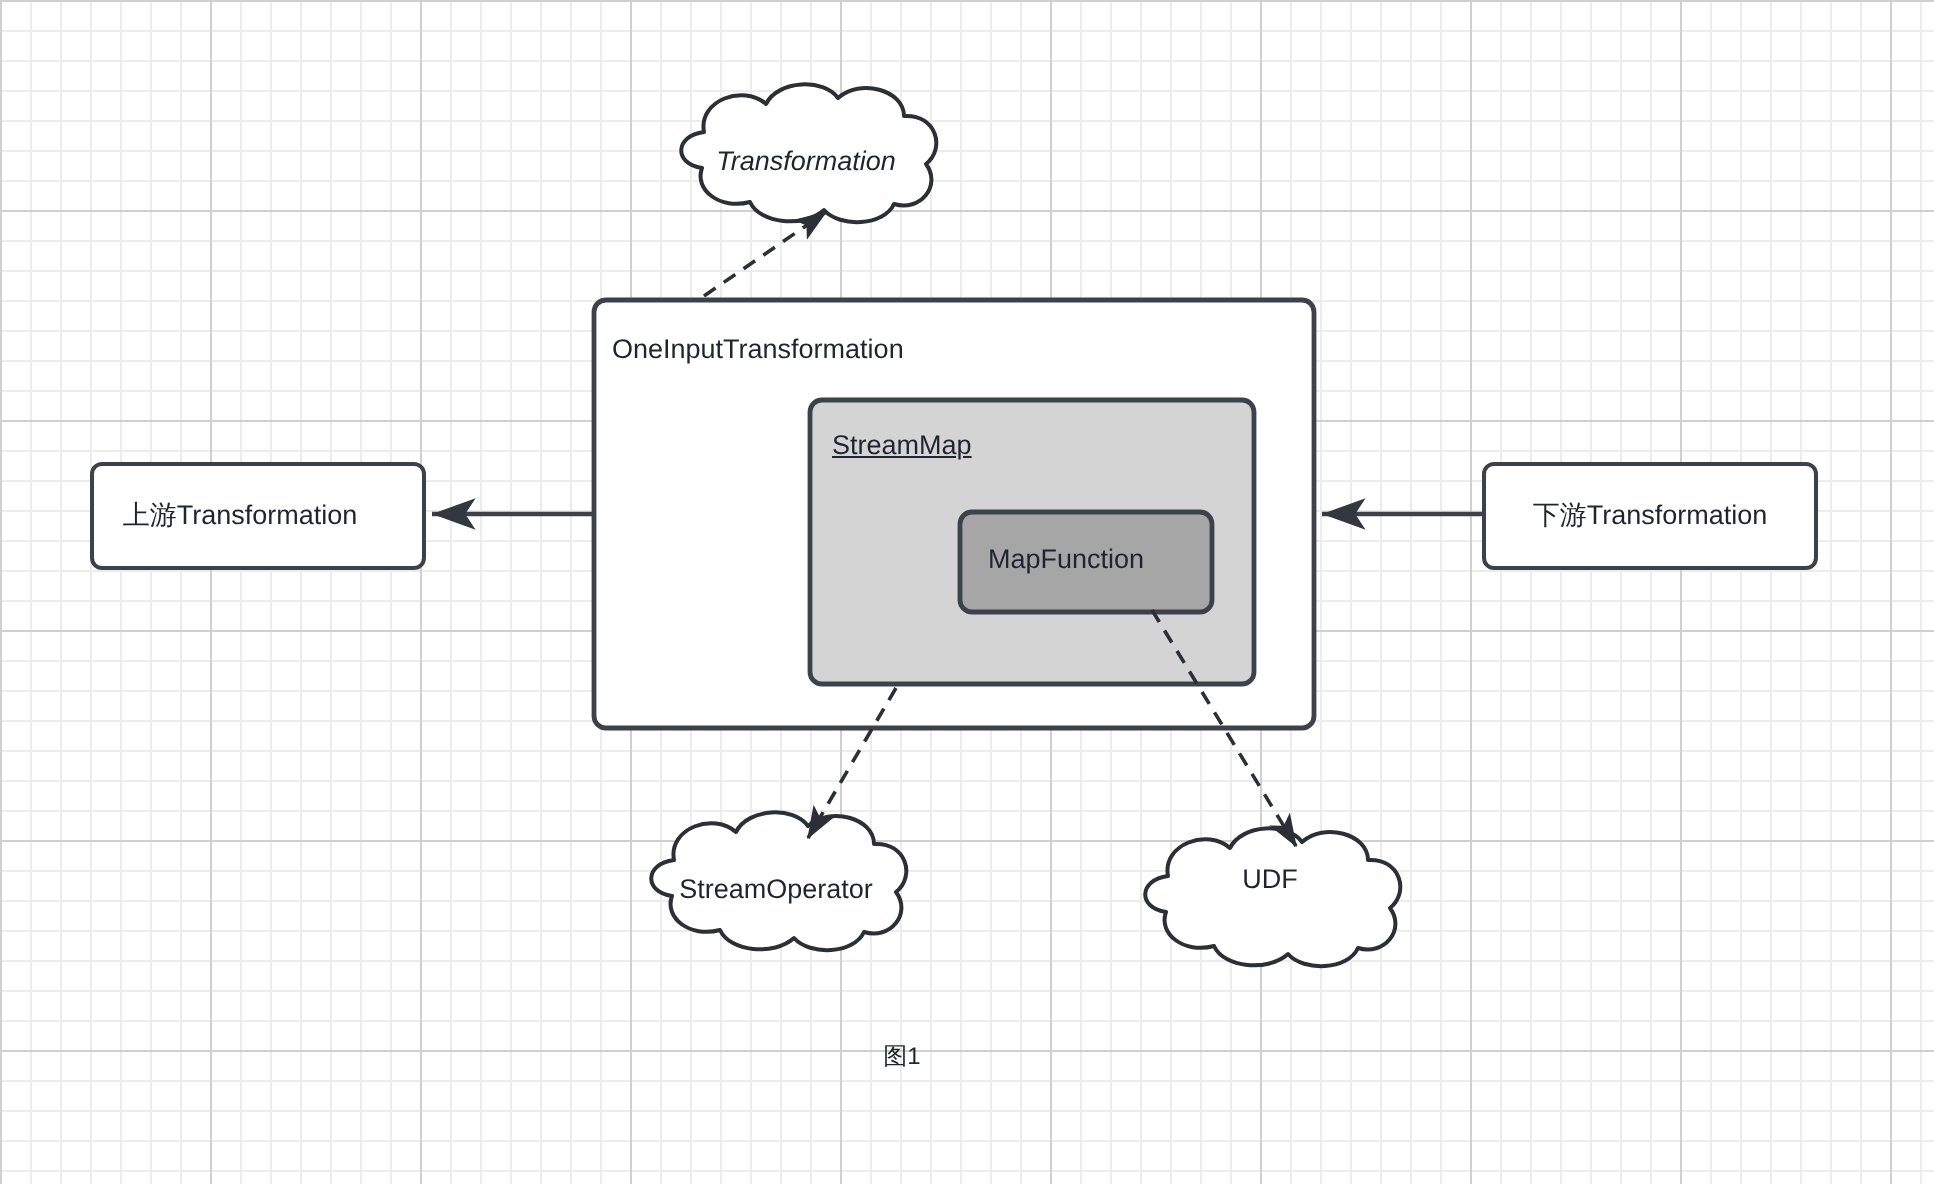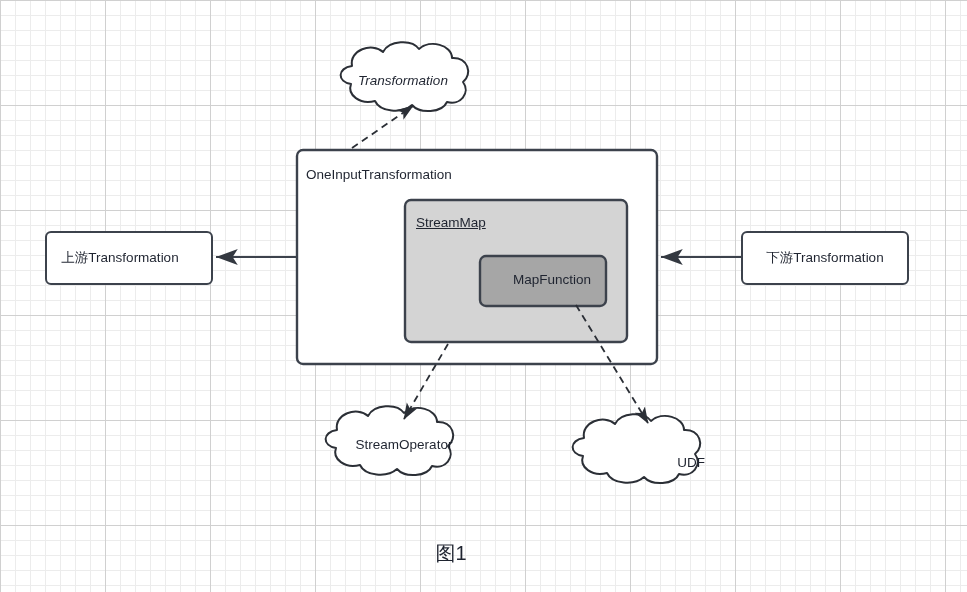--- a/index.html
+++ b/index.html
@@ -42,21 +42,21 @@
     left: 306px;
     top: 167px;
     text-align: right;
   }
   .lbl-streammap {
     left: 416px;
     top: 215px;
     text-decoration: underline;
   }
   .lbl-mapfunction {
-    left: 491px;
+    left: 472px;
     top: 272px;
     width: 122px;
     text-align: center;
   }
   .lbl-upstream {
     left: 46px;
     top: 249px;
     width: 148px;
     text-align: center;
   }
@@ -67,38 +67,38 @@
     text-align: center;
   }
   .lbl-cloud-transformation {
     left: 333px;
     top: 73px;
     width: 140px;
     text-align: center;
     font-style: italic;
   }
   .lbl-cloud-streamoperator {
-    left: 334px;
+    left: 318px;
     top: 437px;
     width: 140px;
     text-align: center;
   }
   .lbl-cloud-udf {
     left: 565px;
-    top: 455px;
+    top: 432px;
     width: 140px;
-    text-align: right;
+    text-align: center;
   }
   .caption {
     position: absolute;
     left: 406px;
-    top: 540px;
+    top: 520px;
     width: 90px;
     text-align: center;
-    font-size: 20px;
+    font-size: 12px;
     color: #1f2430;
   }
 </style>
 </head>
 <body>
 
 <div id="canvas">
 
   <svg id="svg-layer" viewBox="0 0 967 592">
     <defs>

